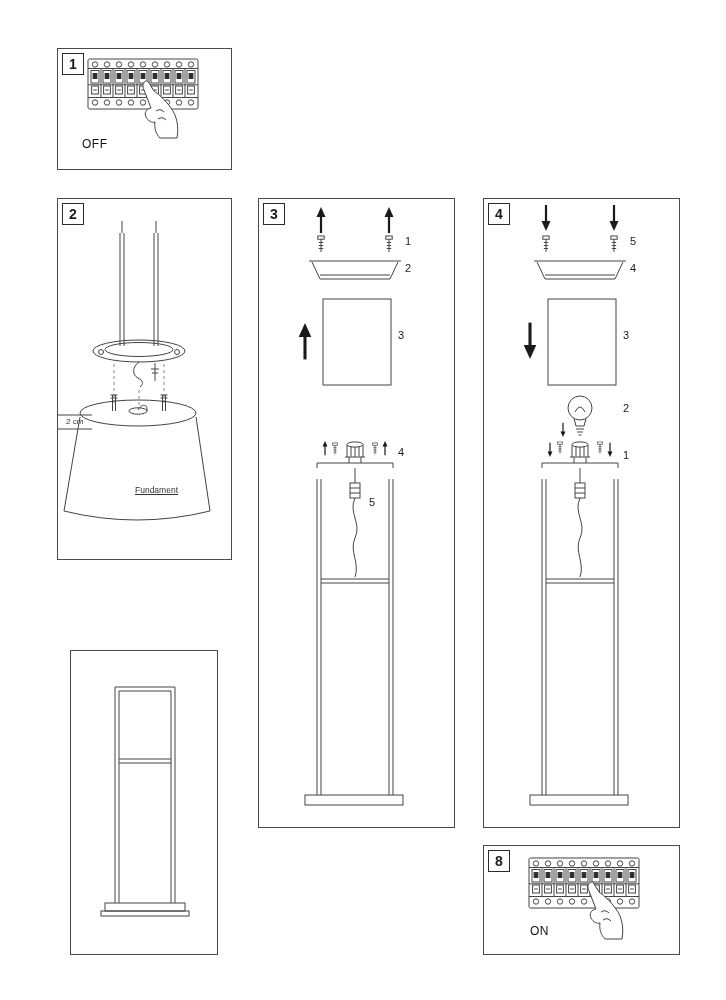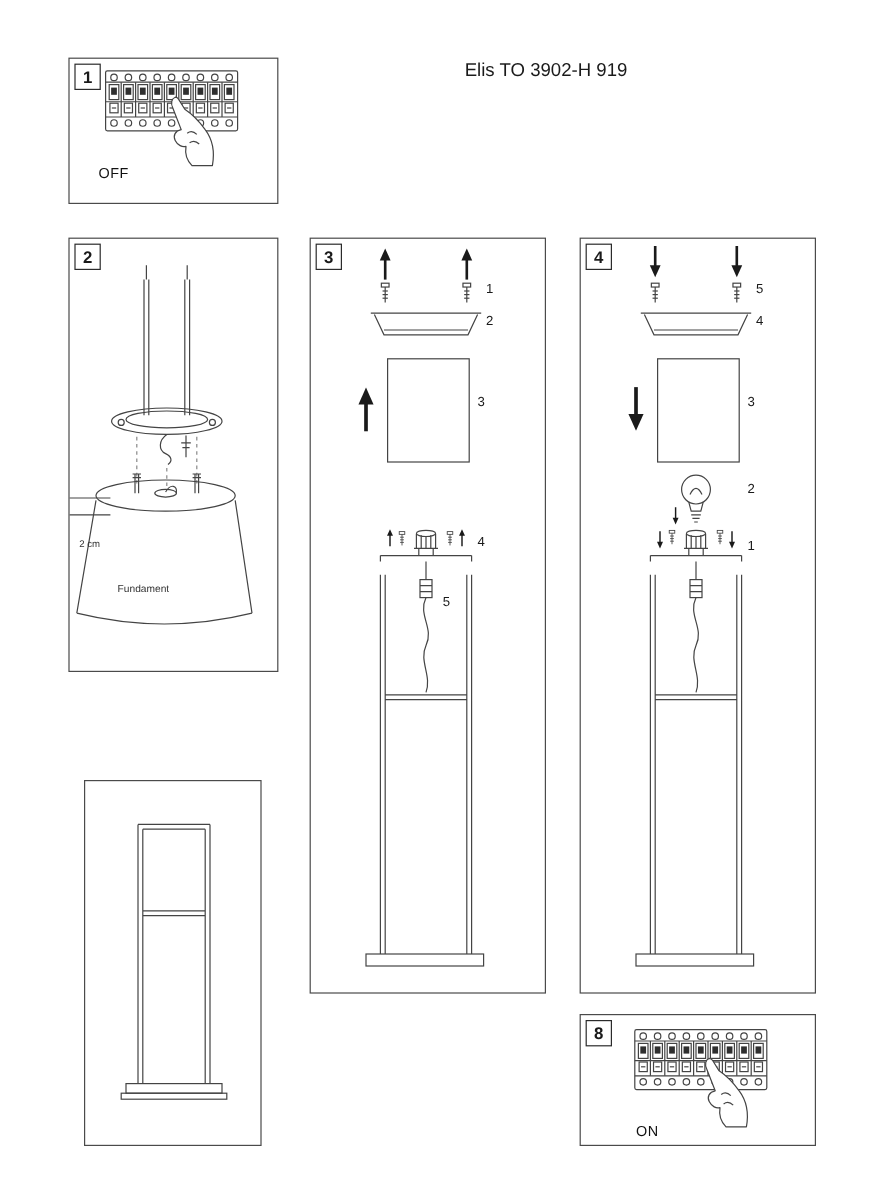--- a/index.html
+++ b/index.html
@@ -9,22 +9,22 @@
   .panel { position:absolute; border:1px solid #4a4a4a; background:#fff; }
   .panel-num { position:absolute; left:4px; top:4px; width:22px; height:22px;
                border:1.5px solid #2b2b2b; display:flex; align-items:center; justify-content:center;
                font-weight:bold; font-size:14px; background:#fff; z-index:3; }
   .title-block { position:absolute; left:250px; top:50px; width:410px; text-align:center; }
   .title-block .h { font-size:15.5px; margin-bottom:16px; }
   .title-block .m { font-size:15.5px; margin-bottom:9px; }
   svg.illus { position:absolute; left:0; top:0; overflow:visible; }
   .lbl  { position:absolute; font-size:11px; color:#1a1a1a; z-index:2; }
   .state { position:absolute; font-size:12px; letter-spacing:0.5px; color:#111; z-index:2; }
-  .fund { position:absolute; font-size:8.5px; color:#333; text-align:left; z-index:2; }
-  .dim  { position:absolute; font-size:8px; color:#333; z-index:2;margin-top:32px; }
+  .fund { position:absolute; font-size:8.5px; color:#333; text-align:right; z-index:2;text-decoration:underline; }
+  .dim  { position:absolute; font-size:8px; color:#333; z-index:2; }
   .draw { stroke:#444; fill:none; stroke-width:1; }
   .dash { stroke:#888; fill:none; stroke-width:1; stroke-dasharray:3,3; }
 </style>
 </head>
 <body>
 
 <div class="page">
 
   <svg width="0" height="0" style="position:absolute">
     <defs>
@@ -65,21 +65,20 @@
         <rect x="-3.2" y="0" width="6.4" height="3.2"></rect>
         <line x1="0" y1="3.2" x2="0" y2="16"></line>
         <line x1="-2.2" y1="6.5" x2="2.2" y2="6.5"></line>
         <line x1="-2.2" y1="9.5" x2="2.2" y2="9.5"></line>
         <line x1="-2.2" y1="12.5" x2="2.2" y2="12.5"></line>
       </g>
     </defs>
   </svg>
 
   <div class="title-block">
-    <div class="m">Elis TO 3902-H 919</div>
   </div>
 
   <div class="panel" style="left:57px;top:48px;width:175px;height:122px">
     <div class="panel-num">1</div>
     <svg class="illus" width="175" height="122">
       <use href="#breaker" x="30" y="10"></use>
       <use href="#hand" x="76" y="32"></use>
     </svg>
     <span class="state" style="left:24px;top:88px">OFF</span>
   </div>
@@ -230,16 +229,16 @@
       </g>
     </svg>
   </div>
 
   <div class="panel" style="left:483px;top:845px;width:197px;height:110px">
     <div class="panel-num">8</div>
     <svg class="illus" width="197" height="110">
       <use href="#breaker" x="45" y="12"></use>
       <use href="#hand" x="95" y="36"></use>
     </svg>
-    <span class="state" style="left:46px;top:90px">ON</span>
+    <span class="state" style="left:46px;top:78px">ON</span>
   </div>
 
 </div>
 
 </body></html>

